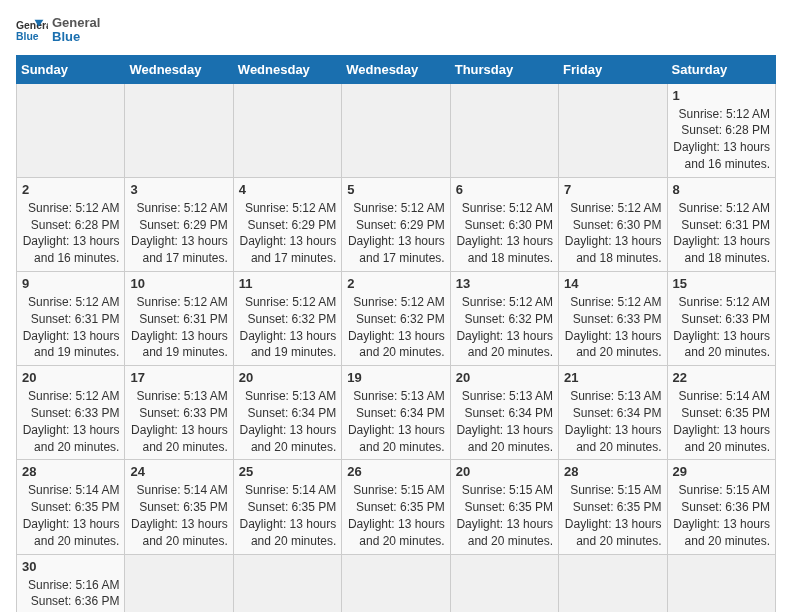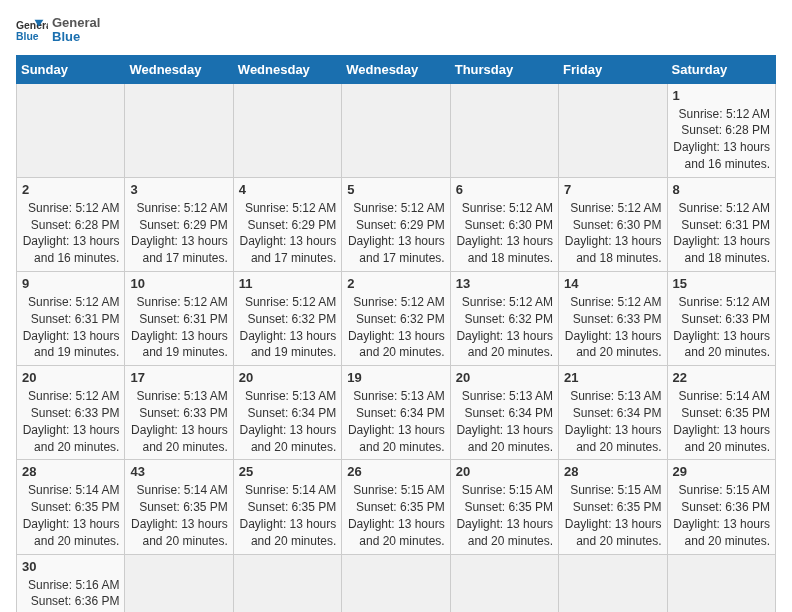--- a/index.html
+++ b/index.html
@@ -215,21 +215,21 @@
           <span class="day-number">22</span>
           <div class="day-info">Sunrise: 5:14 AM<br>Sunset: 6:35 PM<br>Daylight: 13 hours and 20 minutes.</div>
         </td>
       </tr>
       <tr>
         <td>
           <span class="day-number">28</span>
           <div class="day-info">Sunrise: 5:14 AM<br>Sunset: 6:35 PM<br>Daylight: 13 hours and 20 minutes.</div>
         </td>
         <td>
-          <span class="day-number">43</span>
+          <span class="day-number">24</span>
           <div class="day-info">Sunrise: 5:14 AM<br>Sunset: 6:35 PM<br>Daylight: 13 hours and 20 minutes.</div>
         </td>
         <td>
           <span class="day-number">25</span>
           <div class="day-info">Sunrise: 5:14 AM<br>Sunset: 6:35 PM<br>Daylight: 13 hours and 20 minutes.</div>
         </td>
         <td>
           <span class="day-number">26</span>
           <div class="day-info">Sunrise: 5:15 AM<br>Sunset: 6:35 PM<br>Daylight: 13 hours and 20 minutes.</div>
         </td>

